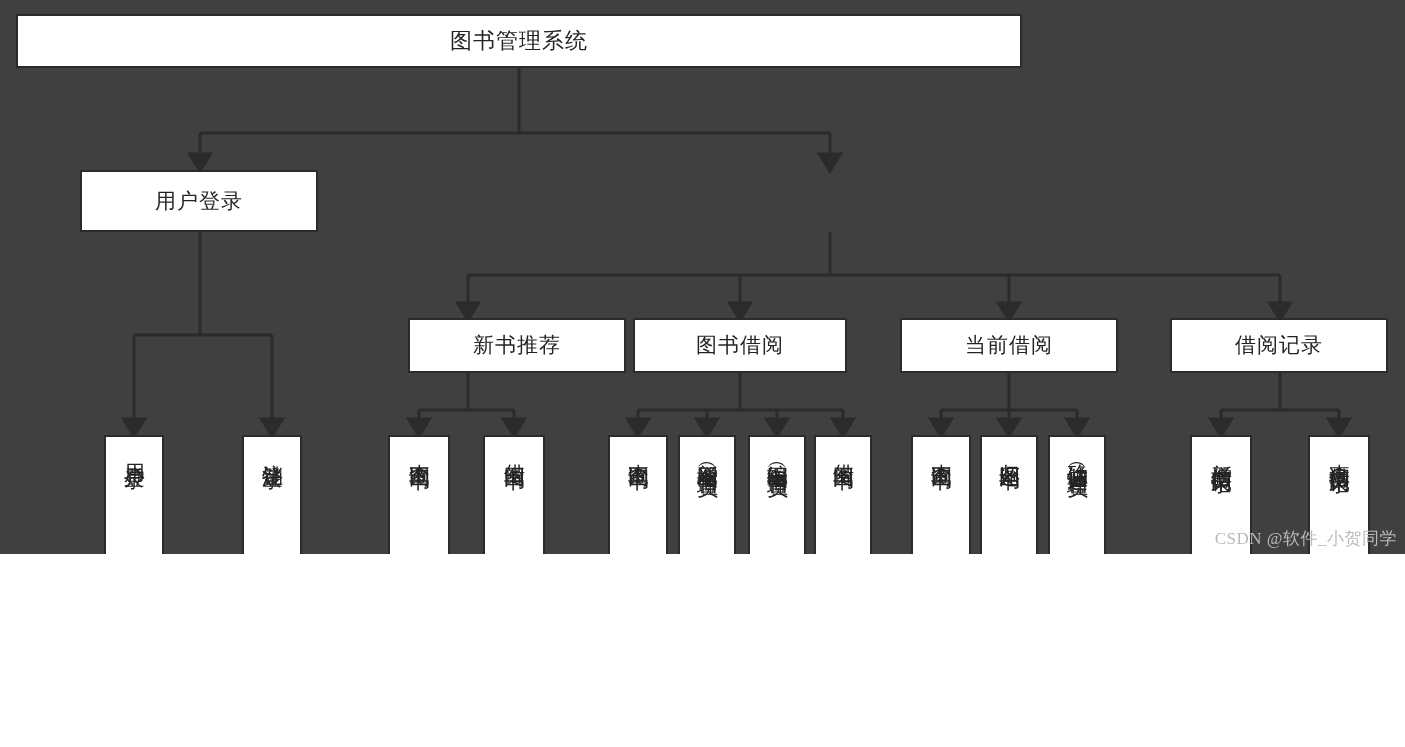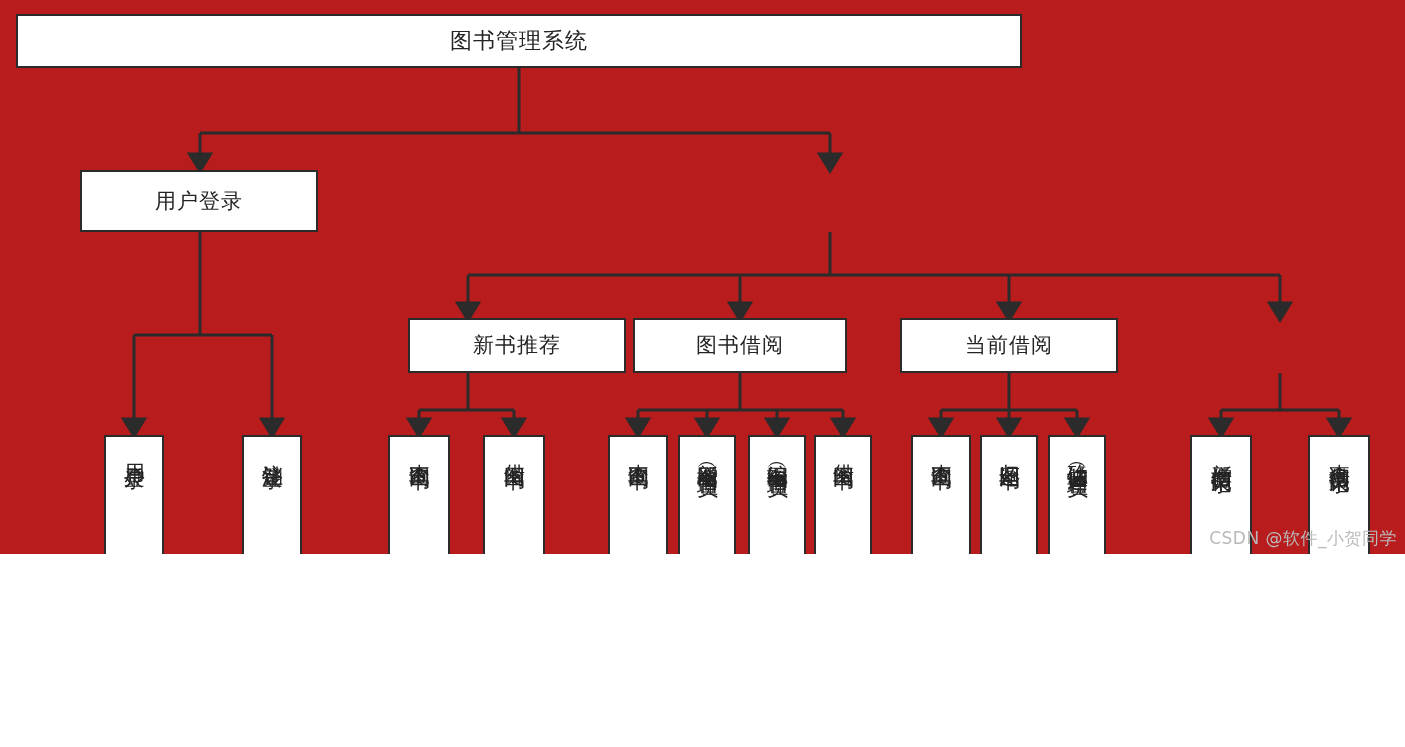--- a/index.html
+++ b/index.html
@@ -4,22 +4,23 @@
 <style>
   html,body{margin:0;padding:0;background:#ffffff;}
   body{
     font-family:"DejaVu Sans","Liberation Sans",sans-serif;
     color:#1a1a1a;
   }
   #canvas{
     position:relative;
     width:1405px;
     height:554px;
-    background:#b91c1c;
+    background:#404040;
     overflow:hidden;
+    font-family:Liberation Serif, serif;
   }
   #edges{
     position:absolute;
     left:0;top:0;
     width:1405px;height:747px;
     pointer-events:none;
   }
   .node{
     position:absolute;
     box-sizing:border-box;
@@ -130,20 +131,23 @@
 
   <div class="node" style="left:362px;top:318px;width:218px;height:55px;margin-left:46px;">
     <span class="node-label">新书推荐</span>
   </div>
   <div class="node" style="left:900px;top:318px;width:218px;height:55px;">
     <span class="node-label">当前借阅</span>
   </div>
   <div class="node" style="left:633px;top:318px;width:214px;height:55px;">
     <span class="node-label">图书借阅</span>
   </div>
+  <div class="node" style="left:1170px;top:318px;width:218px;height:55px;">
+    <span class="node-label">借阅记录</span>
+  </div>
 
   <div class="node leaf" style="left:104px;top:435px;width:60px;height:298px;">
     <span class="node-label">用户登录</span>
   </div>
   <div class="node leaf" style="left:242px;top:435px;width:60px;height:298px;">
     <span class="node-label">注销登录</span>
   </div>
 
   <div class="node leaf" style="left:388px;top:435px;width:62px;height:298px;">
     <span class="node-label">查询图书</span>

